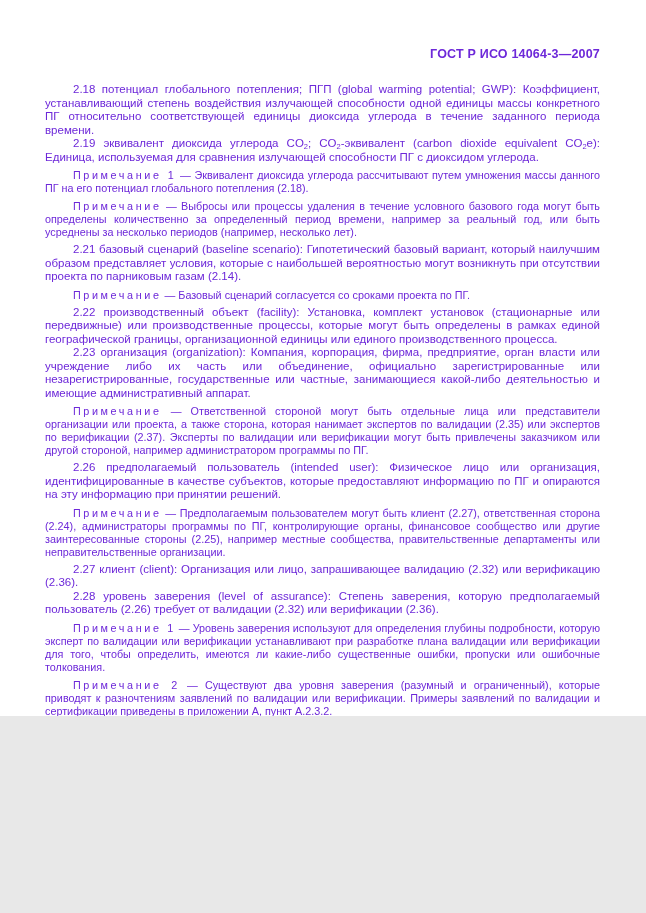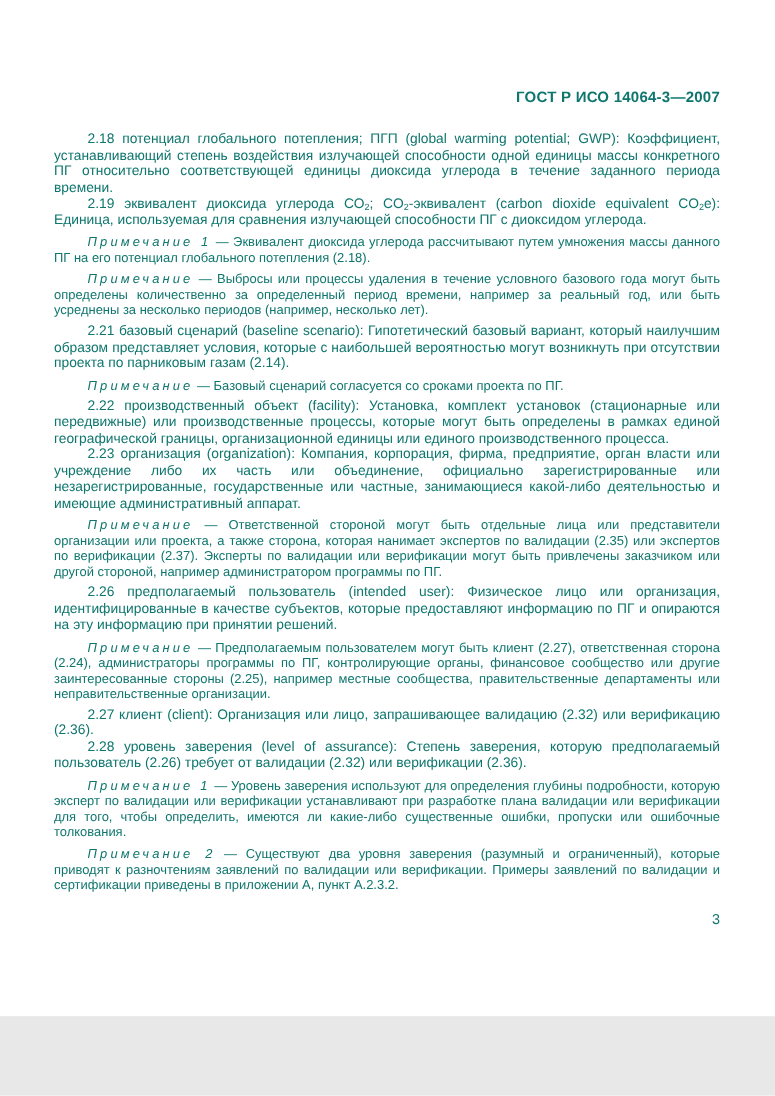--- a/index.html
+++ b/index.html
@@ -1,25 +1,25 @@
 <!DOCTYPE html>
 <html><head>
 <meta charset="utf-8">
 <style>
   html, body { margin: 0; padding: 0; background: #e8e8e8; }
   .page {
     position: relative;
     width: 646px;
-    height: 847px;
+    height: 716px;
     margin: 0 auto;
     background: #ffffff;
     box-sizing: border-box;
-    padding: 74px 46px 0 45px;
+    padding: 47px 46px 0 45px;
     font-family: "Liberation Sans", sans-serif;
-    color: #0f766e;
+    color: #6d28d9;
     overflow: hidden;
   }
   .page-header {
     font-size: 12.5px;
     font-weight: 700;
     text-align: right;
     margin: 0 0 22px 0;
     letter-spacing: 0.2px;
   }
   .doc-body p { margin: 0; }
@@ -30,21 +30,21 @@
     text-indent: 28px;
   }
   .doc-body .note {
     font-size: 10.8px;
     line-height: 13px;
     text-align: justify;
     text-indent: 28px;
     margin: 5px 0 4px 0;
   }
   .b { font-weight: 400; }
-  .sp { letter-spacing: 2.6px; font-style: italic; }
+  .sp { letter-spacing: 2.6px; }
   sub {
     font-size: 7.5px;
     line-height: 0;
     position: relative;
     top: 2px;
     vertical-align: baseline;
   }
   .page-number {
     font-size: 12px;
     text-align: right;

